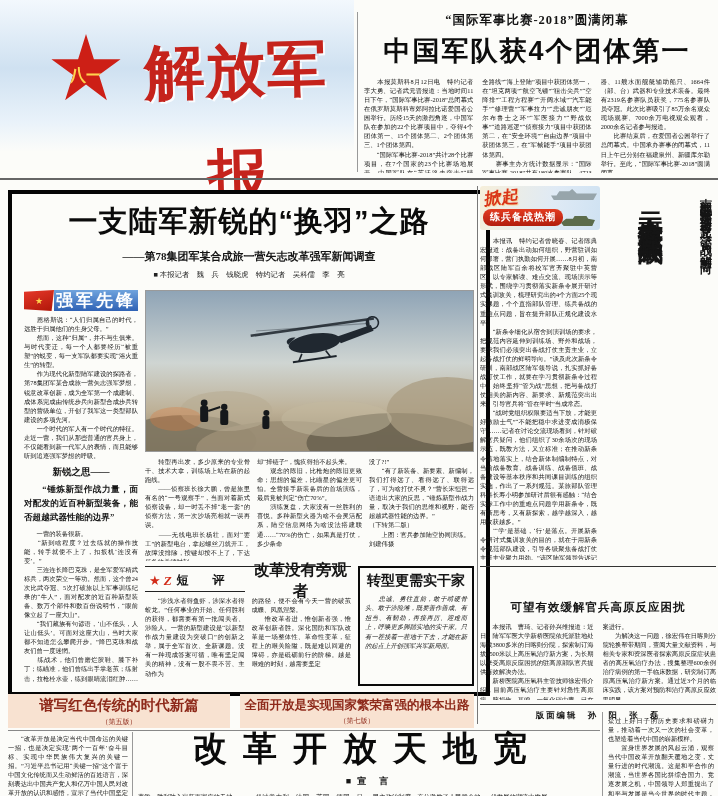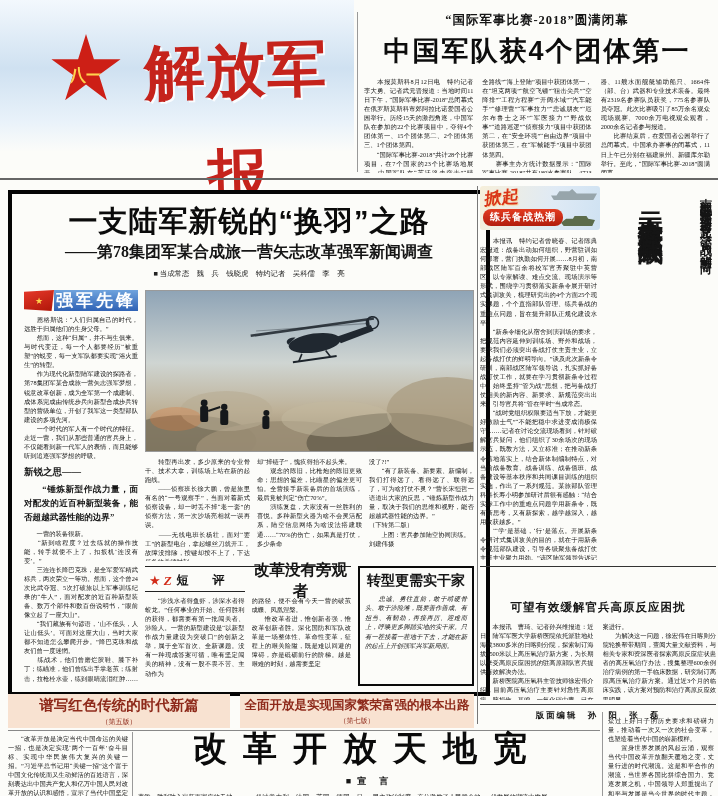--- a/index.html
+++ b/index.html
@@ -28,32 +28,32 @@
   .top-story{left:364px;top:12px;width:346px;}
   .kicker{text-align:center;font-size:12.5px;font-weight:bold;letter-spacing:1px;}
   .top-head{text-align:center;font-size:27px;letter-spacing:2px;margin-top:4px;color:#0c0c0c;}
   .top-cols{display:flex;gap:9px;margin-top:8px;height:96px;}
   .top-cols .t{flex:1;}
 
   
   .main-box{left:8px;top:190px;width:458px;height:490px;border:4px solid #050505;
      background:#fcfcf9;padding:4px 8px;box-sizing:content-box;}
   .m-head{text-align:center;font-size:29px;letter-spacing:1px;margin-top:4px;color:#0b0b0b;}
-  .m-sub{text-align:center;font-size:16px;font-weight:bold;}
+  .m-sub{text-align:center;font-size:11px;font-weight:bold;margin-top:7px;}
   .m-by{text-align:center;font-size:7.4px;margin-top:6px;color:#222;}
   .m-content{position:absolute;left:12px;right:12px;top:96px;bottom:8px;display:flex;gap:7px;}
   .m-side{width:114px;overflow:hidden;}
   .badge-qj{display:flex;height:21px;margin-bottom:4px;}
   .badge-qj .flag{width:30px;background:linear-gradient(160deg,#e6392a,#b01608);
      clip-path:polygon(0 8%,100% 0,92% 100%,0 92%);display:flex;align-items:center;justify-content:center;
      color:#ffd34d;font-size:9px;}
   .badge-qj .panel{flex:1;background:linear-gradient(180deg,#37amp 0,#000 0);
      background:linear-gradient(180deg,#6fa3dd,#2f62b5);color:#fff;display:flex;align-items:center;
      justify-content:center;font-size:17px;letter-spacing:3px;}
-  .side-h{text-align:left;font-size:9.5px;font-weight:bold;margin:6px 0 3px;}
+  .side-h{text-align:center;font-size:9.5px;font-weight:bold;margin:6px 0 3px;}
   .side-q{font-size:8.6px;font-weight:bold;line-height:1.65;white-space:pre-line;text-align:justify;}
   .m-right{flex:1;display:flex;flex-direction:column;}
   .photo{height:160px;border:1px solid #9a9a9a;}
   .after-cols{display:flex;gap:7px;margin-top:5px;height:104px;}
   .after-cols .t{flex:1;}
   .bottom-row{display:flex;gap:7px;margin-top:5px;flex:1;}
   .commentary{width:206px;border-top:1.5px solid #222;padding-top:3px;}
   .c-headrow{display:flex;align-items:center;gap:5px;height:22px;}
   .duanping{display:flex;align-items:center;gap:3px;border-bottom:1.5px solid #222;
      padding:1px 4px 2px;width:92px;}
@@ -127,21 +127,21 @@
       <div class="t">全路线”“海上登陆”项目中获团体第一，在“坦克两项”“航空飞镖”“狙击尖兵”“空降排”“工程方程赛”“开阔水域”“汽车能手”“修理营”“军事拉力”“忠诚朋友”“厄尔布鲁士之环”“军医接力”“野战炊事”“道路巡逻”“侦察接力”项目中获团体第二，在“安全环境”“自由边界”项目中获团体第三，在“军械能手”项目中获团体第四。
 　　赛事主办方统计数据显示：“国际军事比赛-2018”共有189支参赛队、4723名参赛队员参赛，使用70架飞行</div>
       <div class="t">器、11艘水面舰艇辅助船只、1664件（部、台）武器和专业技术装备。最终有2319名参赛队员获奖，775名参赛队员夺冠。此次比赛吸引了85万余名观众现场观赛、7000余万电视观众观看，2000余名记者参与报道。
 　　比赛结束后，在爱国者公园举行了总闭幕式。中国承办赛事的闭幕式，11日上午已分别在福建泉州、新疆库尔勒举行。至此，“国际军事比赛-2018”圆满闭幕。</div>
     </div>
   </div>
 
   <div class="abs main-box">
     <div class="m-head hei">一支陆军新锐的“换羽”之路</div>
     <div class="m-sub">——第78集团军某合成旅一营矢志改革强军新闻调查</div>
-    <div class="m-by">■ 当成常态　魏　兵　钱晓虎　特约记者　吴科儒　李　亮</div>
+    <div class="m-by">■ 本报记者　魏　兵　钱晓虎　特约记者　吴科儒　李　亮</div>
 
     <div class="m-content">
 
       <div class="m-side">
         <div class="badge-qj">
           <div class="flag">
             <span>★</span>
           </div>
           <div class="panel hei">强军先锋</div>
         </div>

